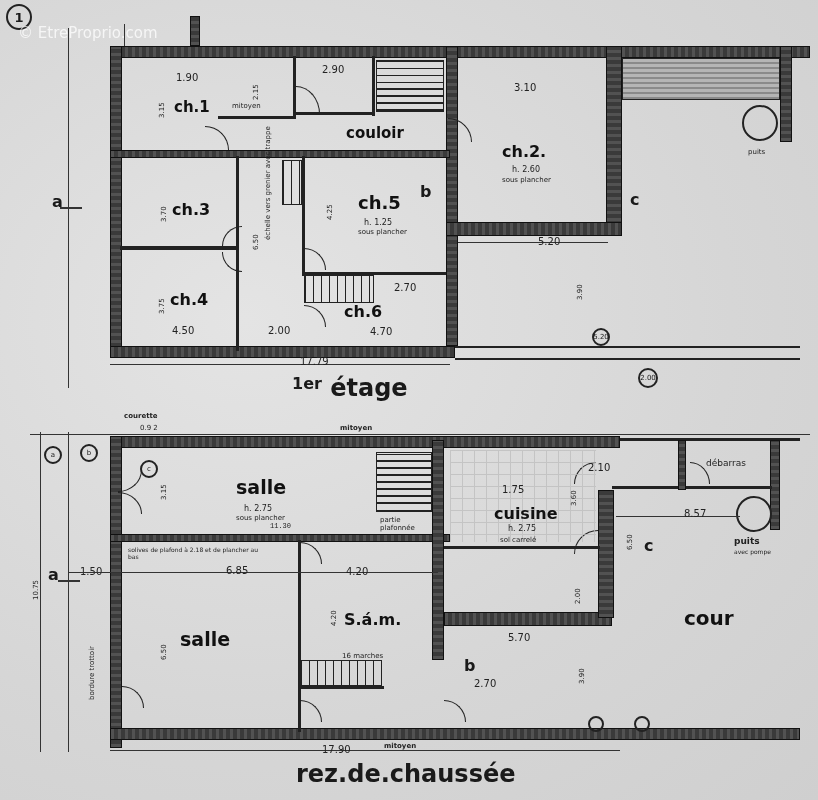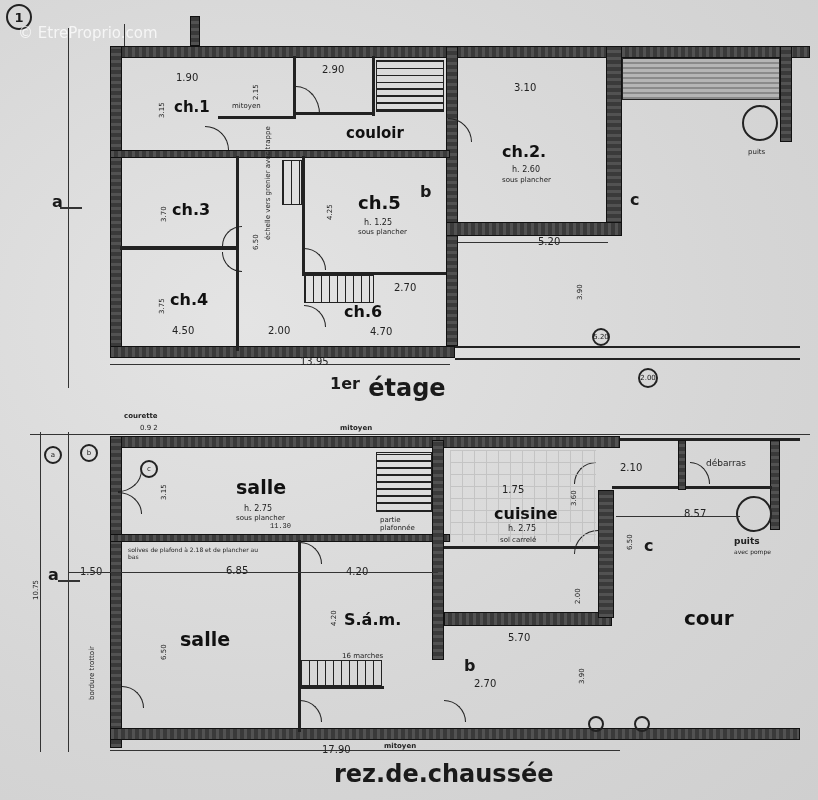--- a/index.html
+++ b/index.html
@@ -15,21 +15,21 @@
   .room-label { position:absolute; font-weight:bold; color:#111; white-space:nowrap; }
   .sub { position:absolute; font-size:7px; color:#222; white-space:nowrap; }
   .dim { position:absolute; font-size:10px; color:#222; white-space:nowrap; }
   .dimv { position:absolute; font-size:7px; color:#222; white-space:nowrap; transform:rotate(-90deg); transform-origin:left top; }
   .circle { position:absolute; border:2px solid #222; border-radius:50%; box-sizing:border-box; display:flex; align-items:center; justify-content:center; font-size:7px; }
   .door { position:absolute; border:1.5px solid #222; border-radius:0 100% 0 0; border-left:none; border-bottom:none; box-sizing:border-box; }
   .stairs { position:absolute; box-sizing:border-box; border:1.5px solid #222;
     background-image: repeating-linear-gradient(90deg, #222 0 1.5px, transparent 1.5px 8px); }
   .stairs.h { background-image: repeating-linear-gradient(0deg, #222 0 1.5px, transparent 1.5px 7px); }
   .hatch { position:absolute; background: repeating-linear-gradient(0deg, #8a8a8a 0 2px, #b5b5b5 2px 5px); border:1.5px solid #222; box-sizing:border-box; }
-  .title { position:absolute; font-weight:bold; font-size:24px; color:#1a1a1a; white-space:nowrap;margin-left:38px; }
+  .title { position:absolute; font-weight:bold; font-size:24px; color:#1a1a1a; white-space:nowrap; }
   .watermark { position:absolute; font-size:15px; color:rgba(255,255,255,0.75); white-space:nowrap; }
   .section { position:absolute; font-weight:bold; font-size:16px; }
 </style>
 </head>
 <body>
 
 <div class="sheet">
 
   <div class="circle" style="left:6px;top:4px;width:26px;height:26px;font-size:13px;font-weight:bold;">
     <span>1</span>
@@ -103,21 +103,21 @@
     <div class="dim" style="left:172px;top:325px;">4.50</div>
     <div class="dim" style="left:268px;top:325px;">2.00</div>
     <div class="dimv" style="left:252px;top:250px;">6.50</div>
     <div class="dimv" style="left:326px;top:220px;">4.25</div>
     <div class="dim" style="left:394px;top:282px;">2.70</div>
     <div class="dim" style="left:370px;top:326px;">4.70</div>
     <div class="line" style="left:458px;top:242px;width:150px;height:1px;"></div>
     <div class="dim" style="left:538px;top:236px;">5.20</div>
     <div class="dimv" style="left:576px;top:300px;">3.90</div>
     <div class="line" style="left:110px;top:364px;width:340px;height:1px;"></div>
-    <div class="dim" style="left:300px;top:356px;">13.95</div>
+    <div class="dim" style="left:300px;top:356px;">17.79</div>
     <div class="circle" style="left:592px;top:328px;width:18px;height:18px;">
         <span>5.20</span>
       </div>
     <div class="circle" style="left:638px;top:368px;width:20px;height:20px;">
         <span>2.00</span>
       </div>
 
     <div class="section" style="left:52px;top:192px;">a</div>
     <div class="line" style="left:60px;top:207px;width:22px;height:2px;"></div>
     <div class="section" style="left:420px;top:182px;">b</div>
@@ -197,21 +197,21 @@
 
     <div class="dimv" style="left:160px;top:500px;">3.15</div>
     <div class="dim" style="left:80px;top:566px;">1.50</div>
     <div class="line" style="left:68px;top:572px;width:370px;height:1px;"></div>
     <div class="dim" style="left:226px;top:565px;">6.85</div>
     <div class="dimv" style="left:160px;top:660px;">6.50</div>
     <div class="dim" style="left:346px;top:566px;">4.20</div>
     <div class="dimv" style="left:330px;top:626px;">4.20</div>
     <div class="dimv" style="left:570px;top:506px;">3.60</div>
     <div class="dim" style="left:502px;top:484px;">1.75</div>
-    <div class="dim" style="left:620px;top:462px;">2.10</div>
+    <div class="dim" style="left:588px;top:462px;">2.10</div>
     <div class="line" style="left:616px;top:516px;width:124px;height:1px;"></div>
     <div class="dim" style="left:684px;top:508px;">8.57</div>
     <div class="dimv" style="left:626px;top:550px;">6.50</div>
     <div class="dim" style="left:508px;top:632px;">5.70</div>
     <div class="dimv" style="left:578px;top:684px;">3.90</div>
     <div class="dimv" style="left:574px;top:604px;">2.00</div>
     <div class="dim" style="left:474px;top:678px;">2.70</div>
     <div class="line" style="left:110px;top:750px;width:510px;height:1px;"></div>
     <div class="dim" style="left:322px;top:744px;">17.90</div>
     <div class="sub" style="left:384px;top:742px;font-weight:bold;">mitoyen</div>

